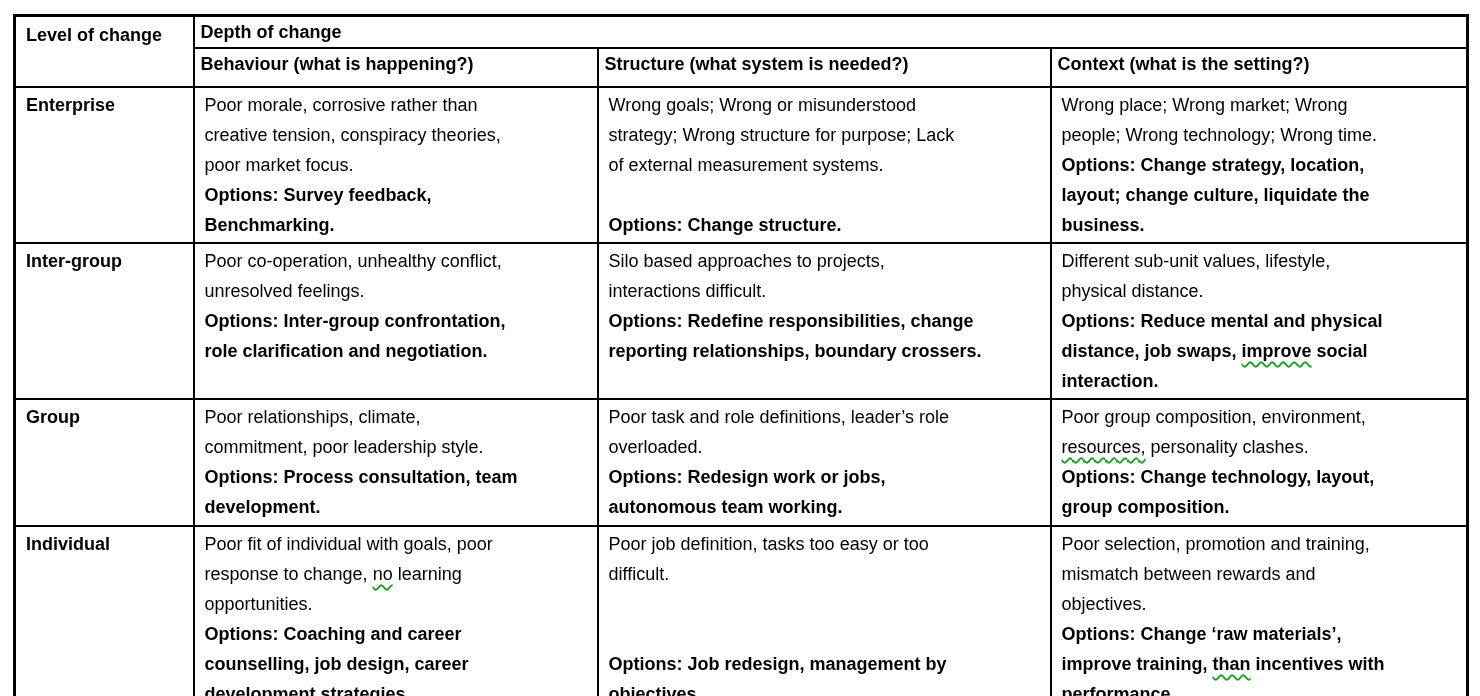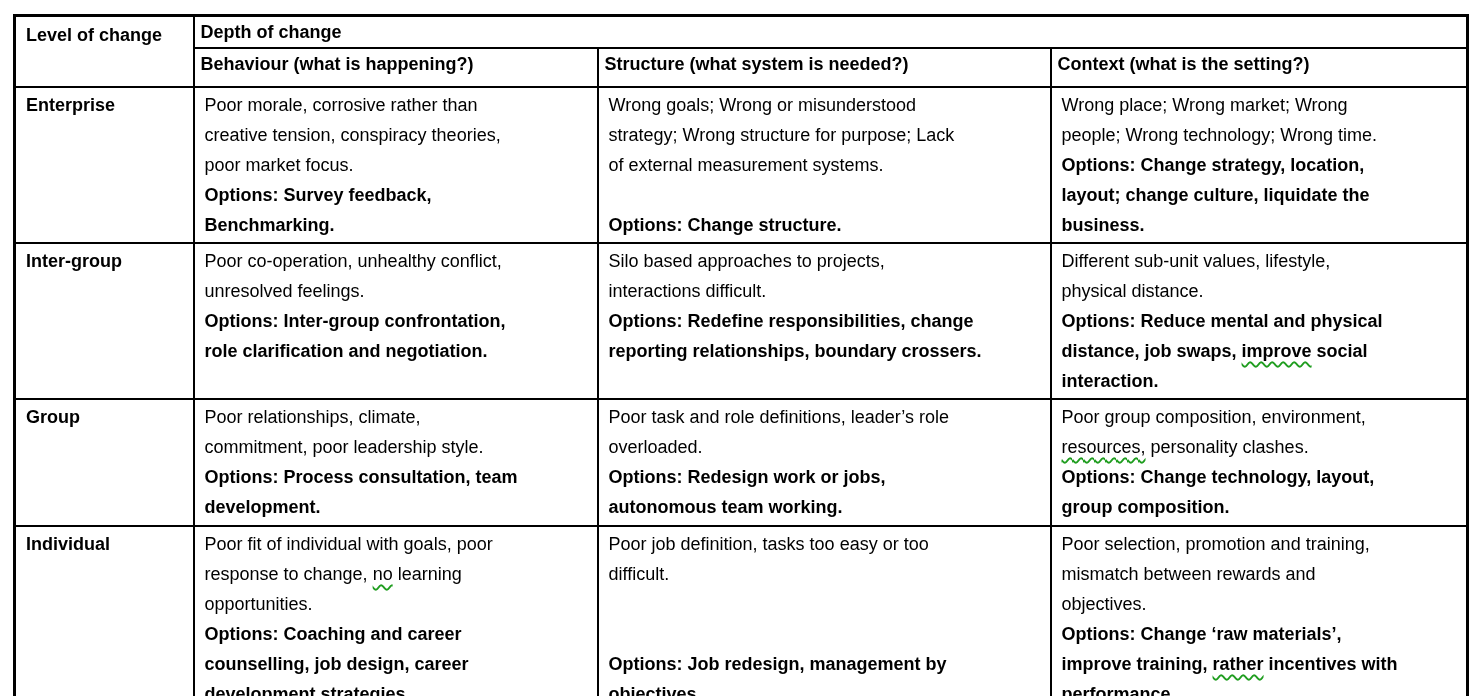--- a/index.html
+++ b/index.html
@@ -148,19 +148,19 @@
 difficult.</span></div>
           <div class="gap-2"></div>
           <div class="options"><span>Options: Job redesign, management by
 objectives.</span></div>
         </td>
         <td>
           <div class="desc"><span>Poor selection, promotion and training,
 mismatch between rewards and
 objectives.</span></div>
           <div class="options"><span>Options: Change ‘raw materials’,
-improve training, </span><span class="squiggle">rather</span><span> incentives with
+improve training, </span><span class="squiggle">than</span><span> incentives with
 performance.</span></div>
         </td>
       </tr>
     </tbody>
   </table>
 </div>
 
 </body></html>

